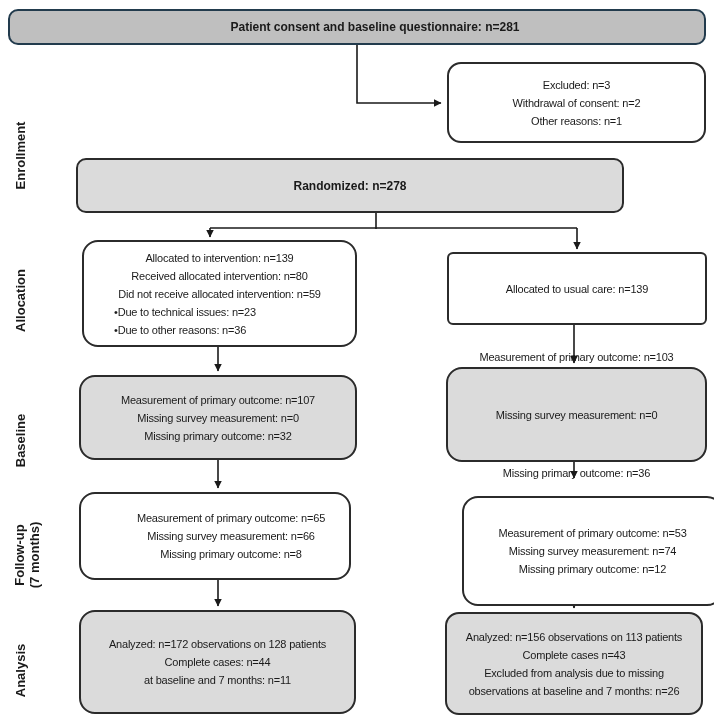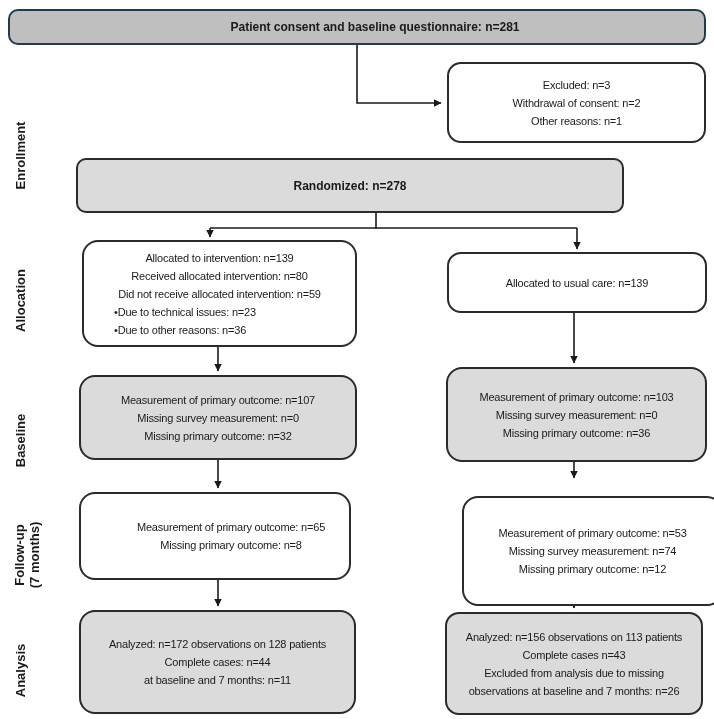--- a/index.html
+++ b/index.html
@@ -106,38 +106,39 @@
   <div class="box" style="left:82px;top:240px;width:275px;height:107px;border-radius:16px;">
     <span class="line">Allocated to intervention: n=139</span>
     <span class="line">Received allocated intervention: n=80</span>
     <span class="line">Did not receive allocated intervention: n=59</span>
     <div class="bullet-block">
       <span class="line">•Due to technical issues: n=23</span>
       <span class="line">•Due to other reasons: n=36</span>
     </div>
   </div>
 
-  <div class="box" style="left:447px;top:252px;width:260px;height:61px;border-radius:14px;">
+  <div class="box" style="left:447px;top:252px;width:260px;height:73px;border-radius:6px;">
     <span class="line">Allocated to usual care: n=139</span>
   </div>
 
   <div class="box fill-light" style="left:79px;top:375px;width:278px;height:85px;border-radius:16px;">
     <span class="line">Measurement of primary outcome: n=107</span>
     <span class="line">Missing survey measurement: n=0</span>
     <span class="line">Missing primary outcome: n=32</span>
   </div>
 
-  <div class="box fill-light" style="left:446px;top:367px;width:261px;height:95px;border-radius:16px;">
+  <div class="box fill-light" style="left:446px;top:367px;width:261px;height:95px;border-radius:16px;gap:40px;">
     <span class="line">Measurement of primary outcome: n=103</span>
     <span class="line">Missing survey measurement: n=0</span>
     <span class="line">Missing primary outcome: n=36</span>
   </div>
 
   <div class="box" style="left:79px;top:492px;width:272px;height:88px;border-radius:16px;padding-left:32px;">
     <span class="line">Measurement of primary outcome: n=65</span>
+    <span class="line">Missing survey measurement: n=66</span>
     <span class="line">Missing primary outcome: n=8</span>
   </div>
 
   <div class="box" style="left:446px;top:496px;width:261px;height:110px;border-radius:16px;margin-left:16px;">
     <span class="line">Measurement of primary outcome: n=53</span>
     <span class="line">Missing survey measurement: n=74</span>
     <span class="line">Missing primary outcome: n=12</span>
   </div>
 
   <div class="box fill-light" style="left:79px;top:610px;width:277px;height:104px;border-radius:16px;">

